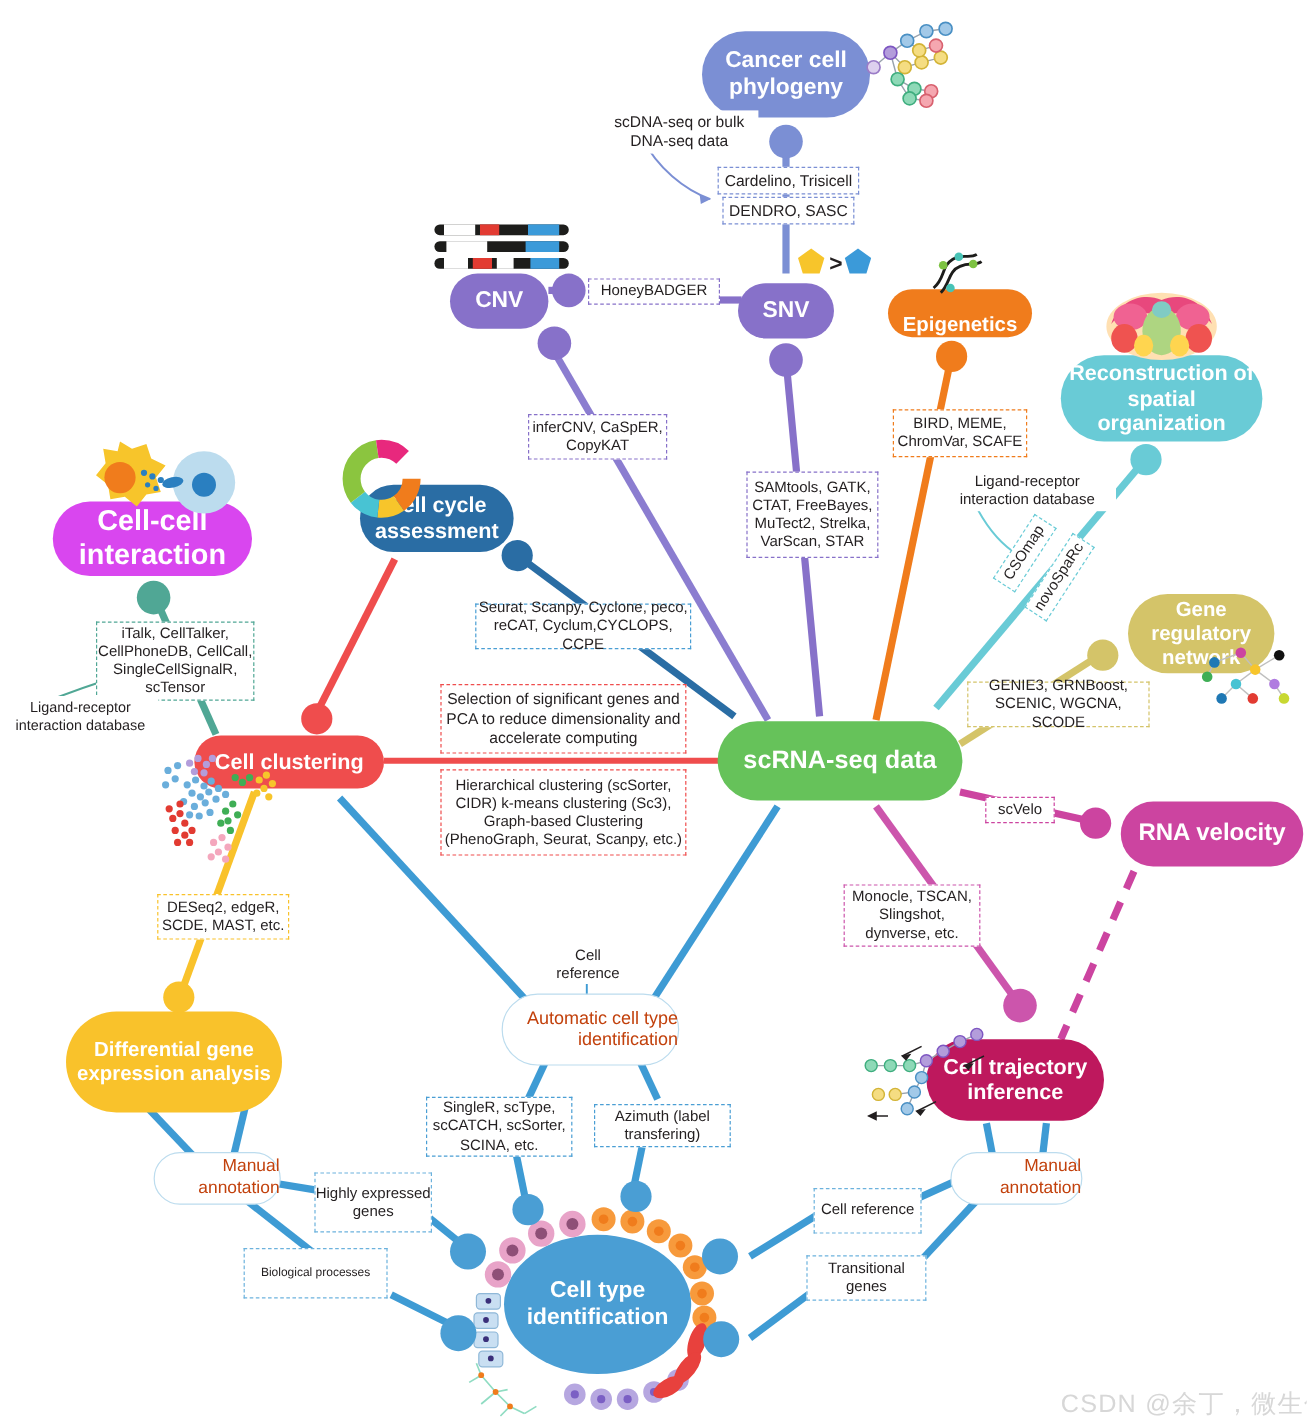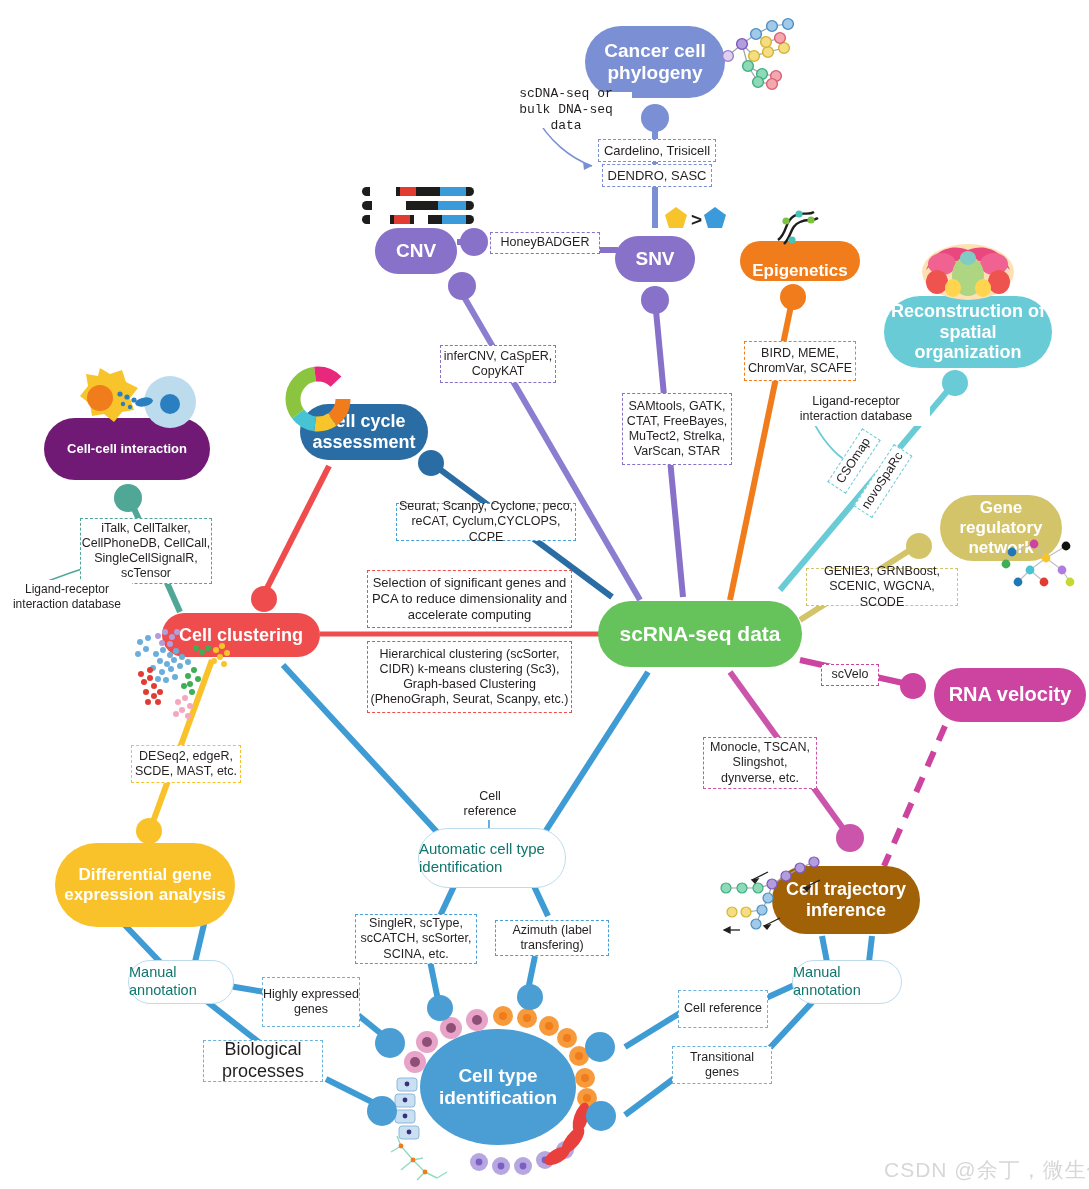--- a/index.html
+++ b/index.html
@@ -5,22 +5,22 @@
   html,body{margin:0;padding:0;background:#ffffff;}
   body{font-family:"Liberation Sans",sans-serif;}
   #stage{position:relative;width:1089px;height:1189px;background:#fff;overflow:hidden;}
   #wires{position:absolute;left:0;top:0;width:1089px;height:1189px;}
   .node{position:absolute;display:flex;align-items:center;justify-content:center;text-align:center;
         color:#fff;font-weight:bold;line-height:1.16;box-sizing:border-box;}
   .pill{border-radius:999px;}
   .tag{position:absolute;display:flex;align-items:center;justify-content:center;text-align:center;
        background:#fff;color:#231f20;box-sizing:border-box;line-height:1.22;}
   .dashed{border:1.5px dashed #8e7cc3;}
-  .white-pill{position:absolute;display:flex;align-items:center;justify-content:center;text-align:left;
-      background:#fff;border:1.5px solid #bcdcee;border-radius:999px;color:#0f766e;line-height:1.22;box-sizing:border-box;}
+  .white-pill{position:absolute;display:flex;align-items:center;justify-content:center;text-align:right;
+      background:#fff;border:1.5px solid #bcdcee;border-radius:999px;color:#c2410c;line-height:1.22;box-sizing:border-box;}
   .dot{position:absolute;border-radius:50%;}
   .deco{position:absolute;}
   .wm{position:absolute;color:#d7d7d7;font-size:21px;letter-spacing:1px;white-space:nowrap;}
   .rot-csomap{transform:rotate(-57deg);transform-origin:center center;}
 </style>
 </head>
 <body>
 
 <div id="stage">
 
@@ -128,26 +128,26 @@
   <div class="node pill" style="left:940px;top:495px;width:122px;height:66px;background:#d4c469;font-size:17px;">
     <span>Gene regulatory network</span>
   </div>
   <div class="dot" style="left:906px;top:533px;width:26px;height:26px;background:#d4c469;"></div>
 
   <div class="node pill" style="left:934px;top:668px;width:152px;height:54px;background:#cc44a0;font-size:20px;">
     <span>RNA velocity</span>
   </div>
   <div class="dot" style="left:900px;top:673px;width:26px;height:26px;background:#cc44a0;"></div>
 
-  <div class="node pill" style="left:772px;top:866px;width:148px;height:68px;background:#a16207;font-size:18px;">
+  <div class="node pill" style="left:772px;top:866px;width:148px;height:68px;background:#be185d;font-size:18px;">
     <span>Cell trajectory inference</span>
   </div>
   <div class="dot" style="left:836px;top:824px;width:28px;height:28px;background:#cc55ac;"></div>
 
-  <div class="node pill" style="left:44px;top:418px;width:166px;height:62px;background:#701a75;font-size:13px;">
+  <div class="node pill" style="left:44px;top:418px;width:166px;height:62px;background:#d946ef;font-size:24px;">
     <span>Cell-cell interaction</span>
   </div>
   <div class="dot" style="left:114px;top:484px;width:28px;height:28px;background:#50a795;"></div>
 
   <div class="node pill" style="left:300px;top:404px;width:128px;height:56px;background:#2a6da4;font-size:18px;">
     <span>Cell cycle assessment</span>
   </div>
   <div class="dot" style="left:418px;top:450px;width:26px;height:26px;background:#2a6da4;"></div>
 
   <div class="node pill" style="left:162px;top:613px;width:158px;height:44px;background:#ef4d4d;font-size:18px;">
@@ -224,31 +224,31 @@
   </div>
   <div class="tag dashed" style="left:355px;top:914px;width:122px;height:50px;border-color:#4a9ed4;font-size:12.5px;">
     <span>SingleR, scType, scCATCH, scSorter, SCINA, etc.</span>
   </div>
   <div class="tag dashed" style="left:495px;top:920px;width:114px;height:36px;border-color:#4a9ed4;font-size:12.5px;">
     <span>Azimuth (label transfering)</span>
   </div>
   <div class="tag dashed" style="left:262px;top:977px;width:98px;height:50px;border-color:#6cb2dd;font-size:12.5px;">
     <span>Highly expressed genes</span>
   </div>
-  <div class="tag dashed" style="left:203px;top:1040px;width:120px;height:42px;border-color:#6cb2dd;font-size:18px;">
+  <div class="tag dashed" style="left:203px;top:1040px;width:120px;height:42px;border-color:#6cb2dd;font-size:10px;">
     <span>Biological processes</span>
   </div>
   <div class="tag dashed" style="left:678px;top:990px;width:90px;height:38px;border-color:#6cb2dd;font-size:12.5px;">
     <span>Cell reference</span>
   </div>
   <div class="tag dashed" style="left:672px;top:1046px;width:100px;height:38px;border-color:#6cb2dd;font-size:12.5px;">
     <span>Transitional genes</span>
   </div>
 
-  <div class="tag" style="left:500px;top:92px;width:132px;height:36px;font-size:13px;font-family:Liberation Mono, monospace;">
+  <div class="tag" style="left:500px;top:92px;width:132px;height:36px;font-size:13px;">
     <span>scDNA-seq or bulk DNA-seq data</span>
   </div>
   <div class="tag" style="left:782px;top:392px;width:148px;height:34px;font-size:12.5px;">
     <span>Ligand-receptor interaction database</span>
   </div>
   <div class="tag" style="left:2px;top:580px;width:130px;height:34px;font-size:12px;">
     <span>Ligand-receptor interaction database</span>
   </div>
   <div class="tag" style="left:455px;top:788px;width:70px;height:32px;font-size:12.5px;">
     <span>Cell reference</span>

